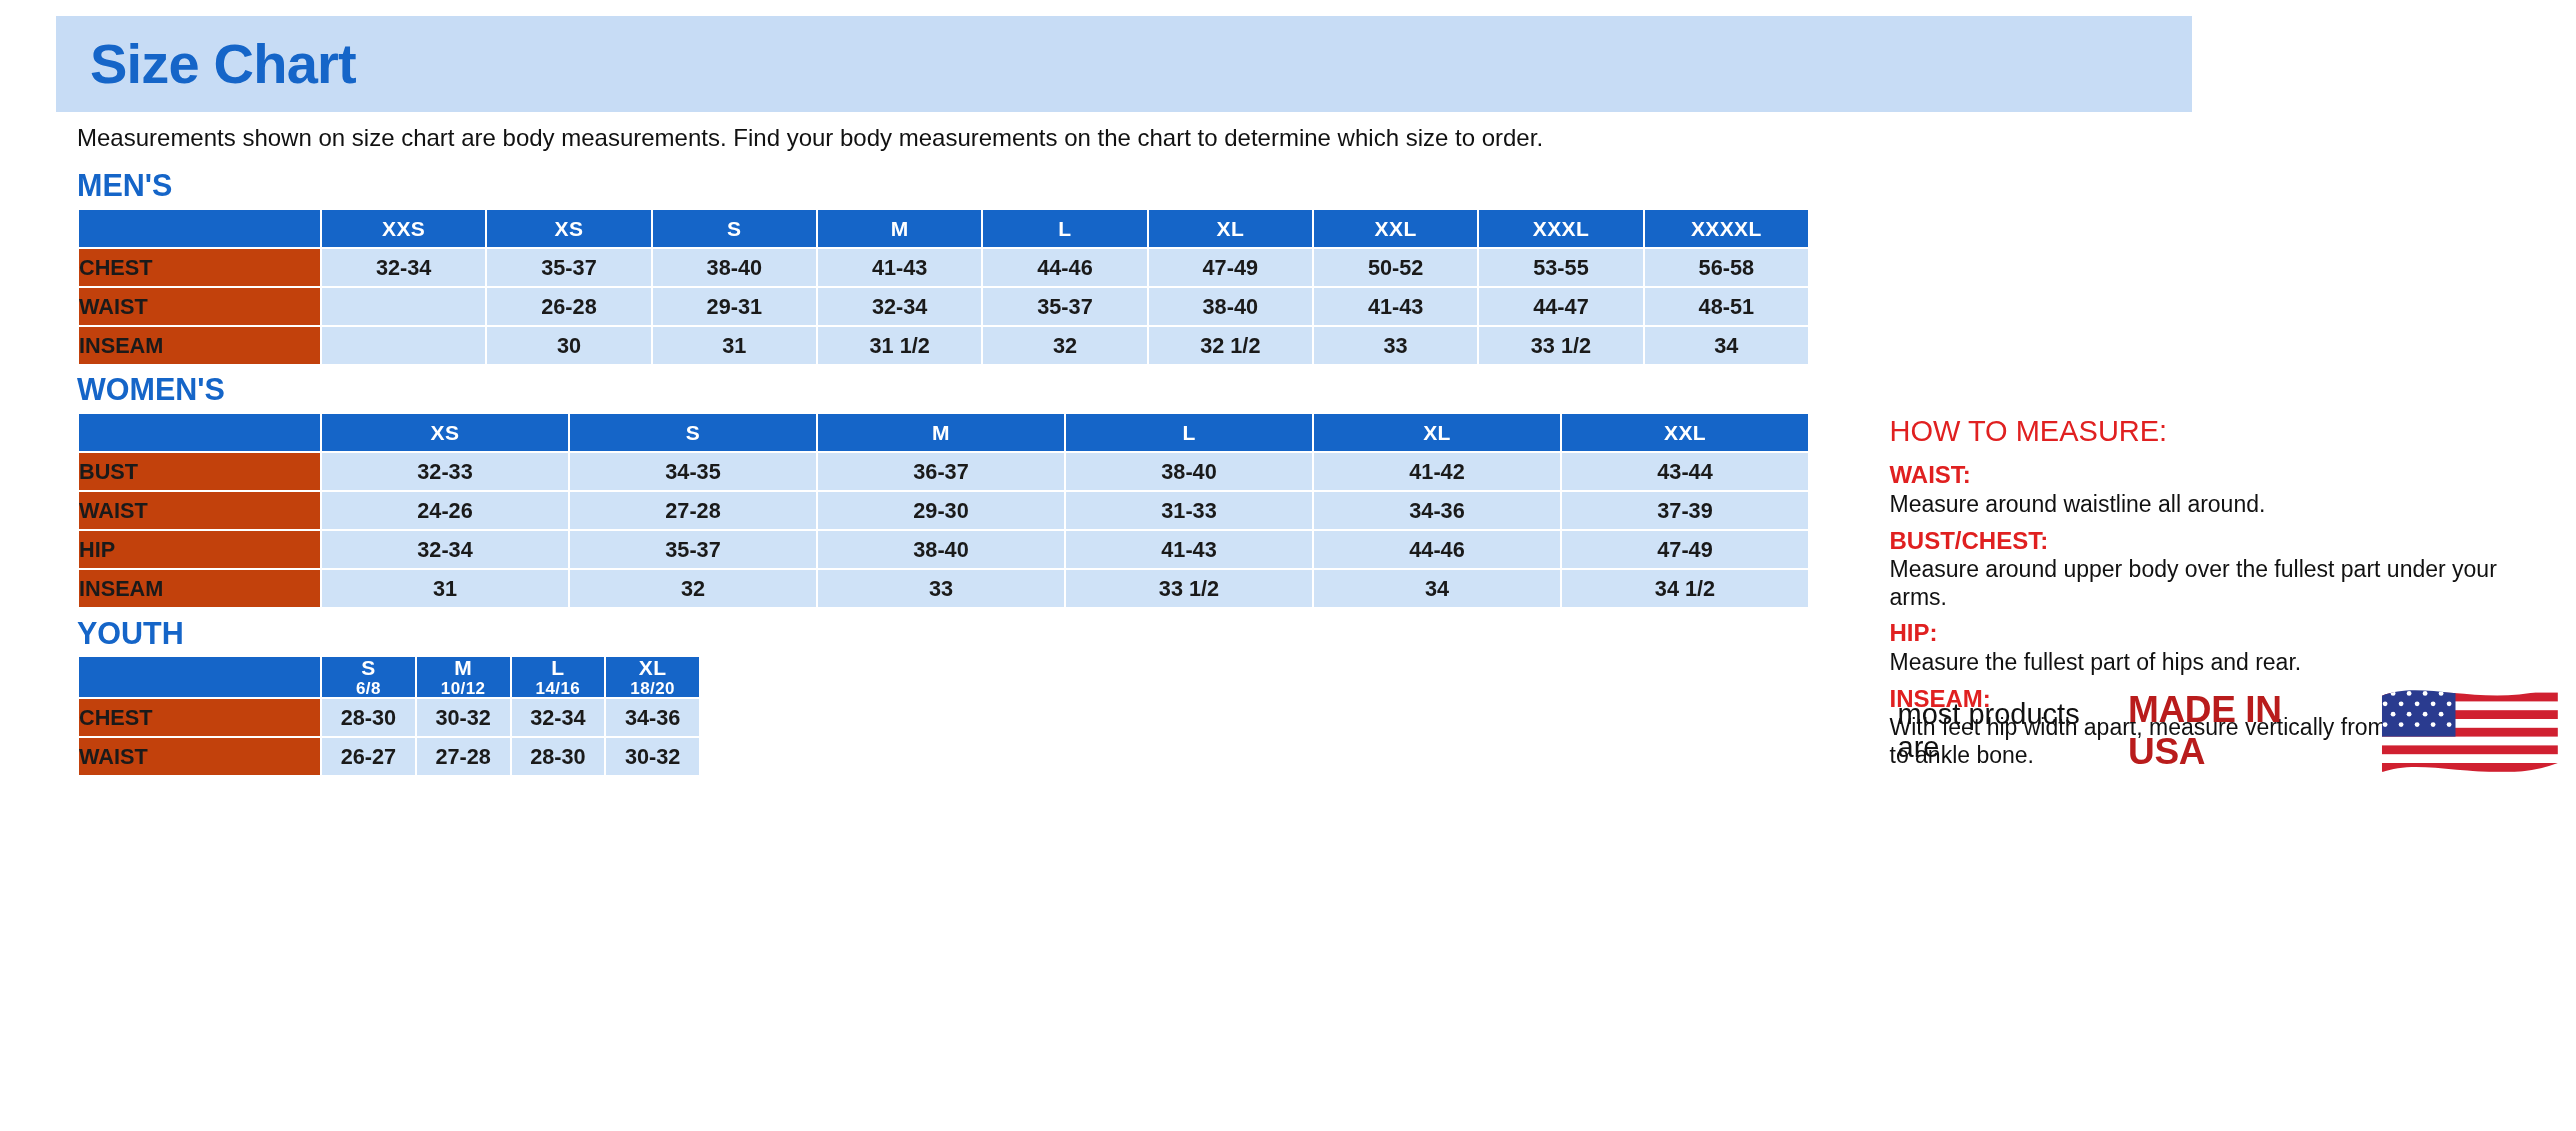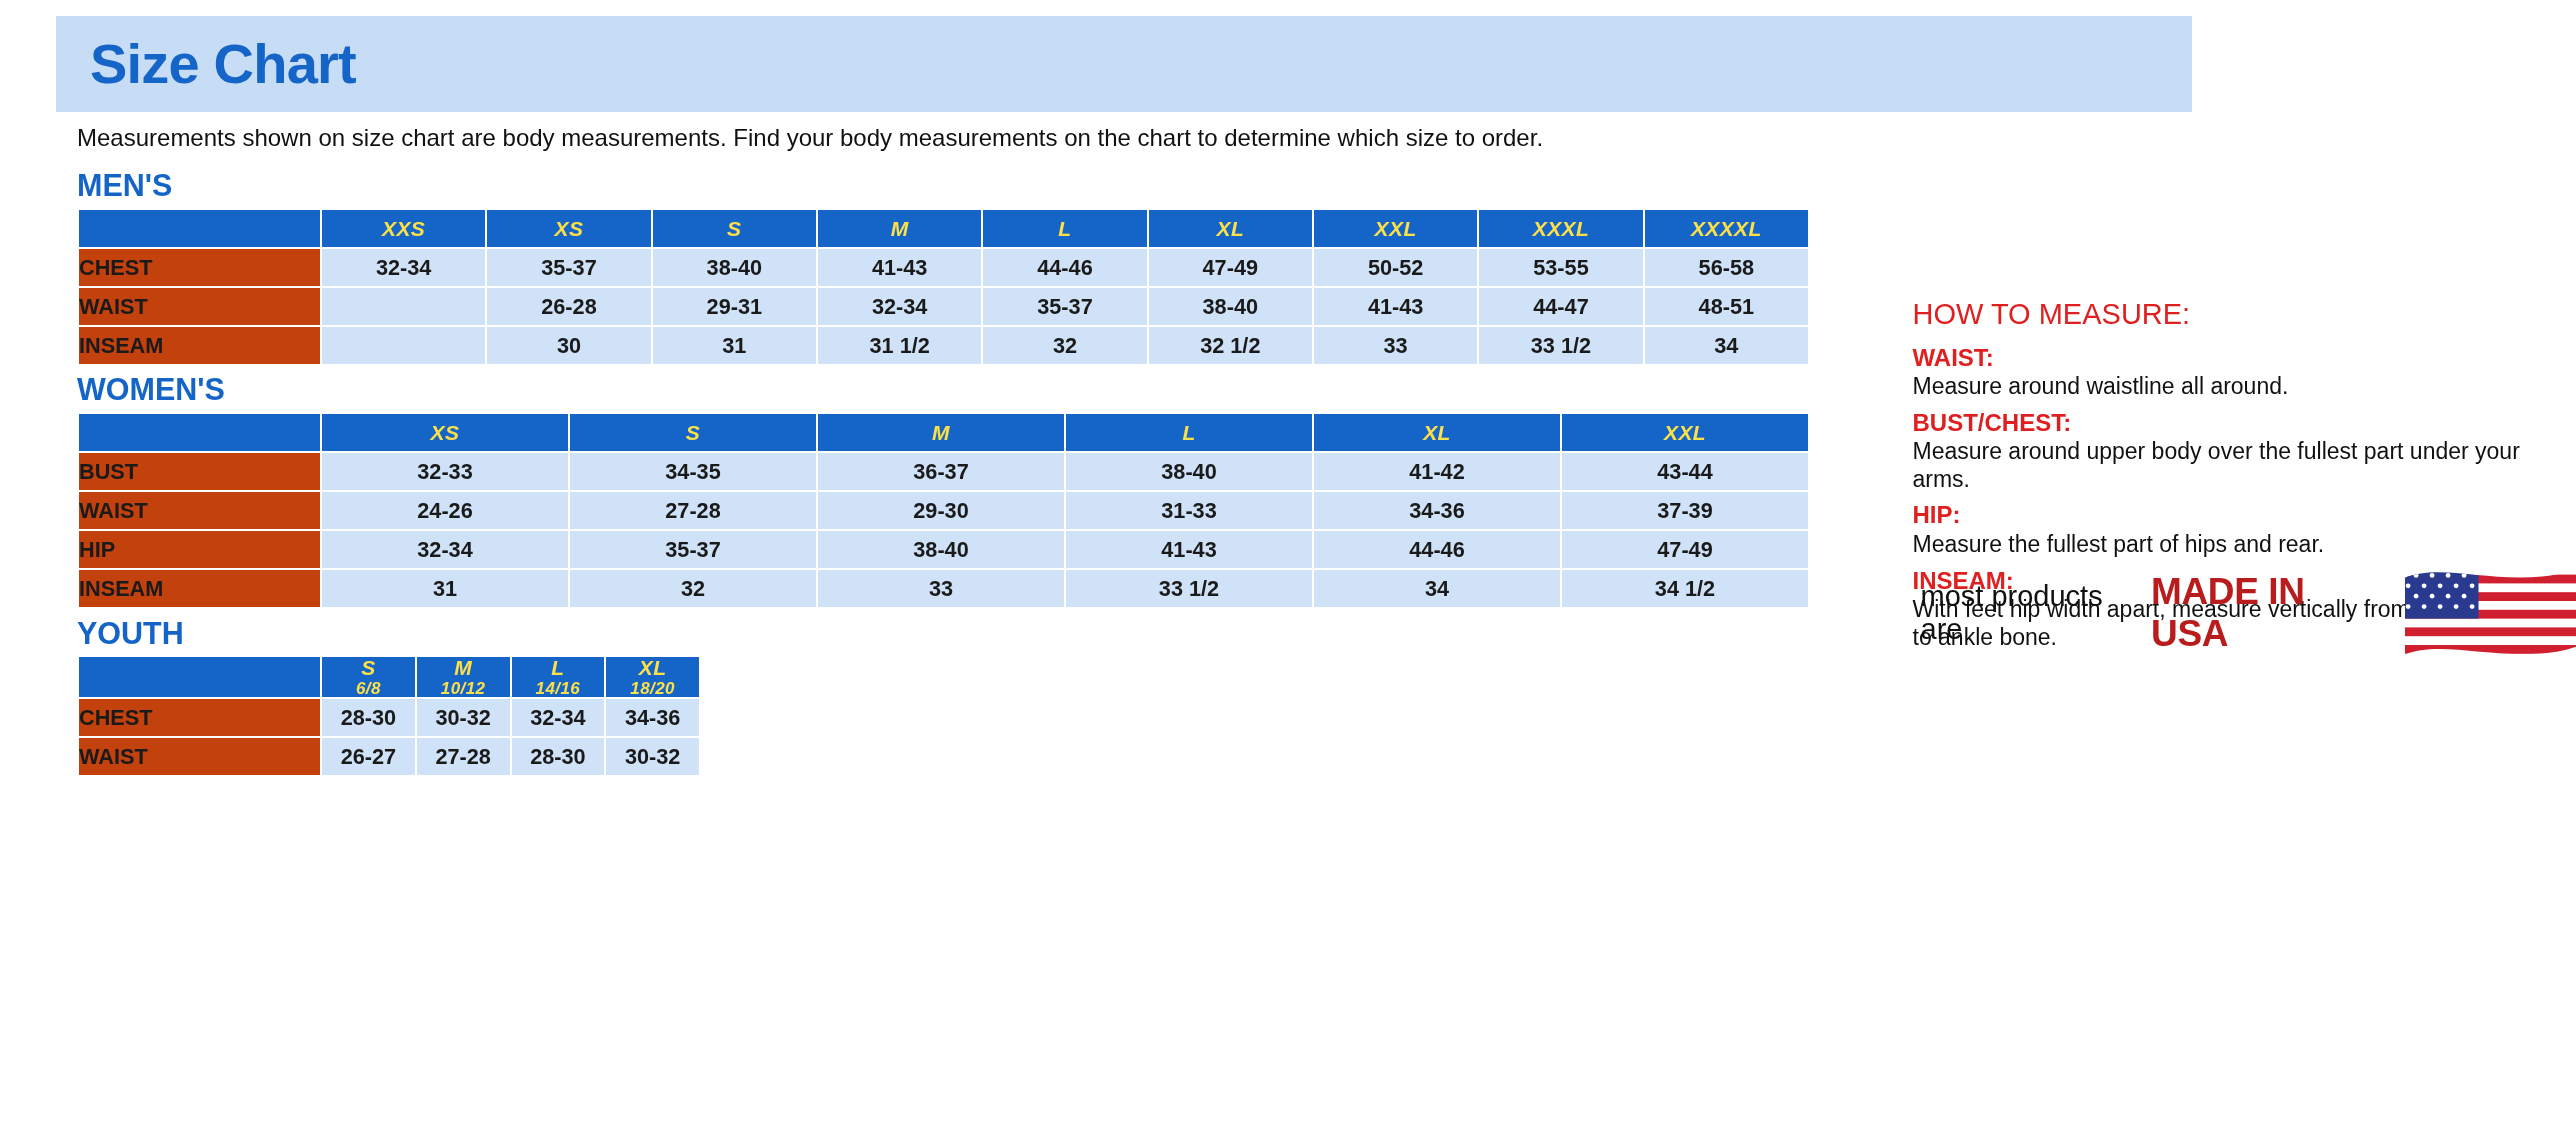--- a/index.html
+++ b/index.html
@@ -44,23 +44,22 @@
     margin: 11.2px 0 0 45px;
     font-size: 24px;
     line-height: 1.28;
     color: #111;
   }
   .intro div { white-space: nowrap; }
 
   
   .columns {
     display: flex;
-    align-items: center;
+    align-items: flex-end;
     margin-top: 8px;
-    gap: 23px;
   }
   .left-col {
     width: 1782px;
     margin-left: 45px;
     flex: 0 0 auto;
   }
   .right-col {
     margin-left: 30.5px;
     width: 666px;
     flex: 0 0 auto;
@@ -87,24 +86,23 @@
     text-align: center;
     vertical-align: middle;
     font-size: 21.7px;
     font-weight: bold;
     color: #1a1a1a;
     background: #cfe2f7;
     border: none;
   }
   table.size th {
     background: #1565c8;
-    color: #fde047;
+    color: #ffffff;
     font-size: 21px;
     letter-spacing: 0.4px;
-    font-style: italic;
   }
   table.size td.rowlabel {
     background: #c2410c;
     text-align: left;
     font-size: 21.7px;
     font-weight: bold;
   }
   table.size th.corner {
     background: #1565c8;
   }

